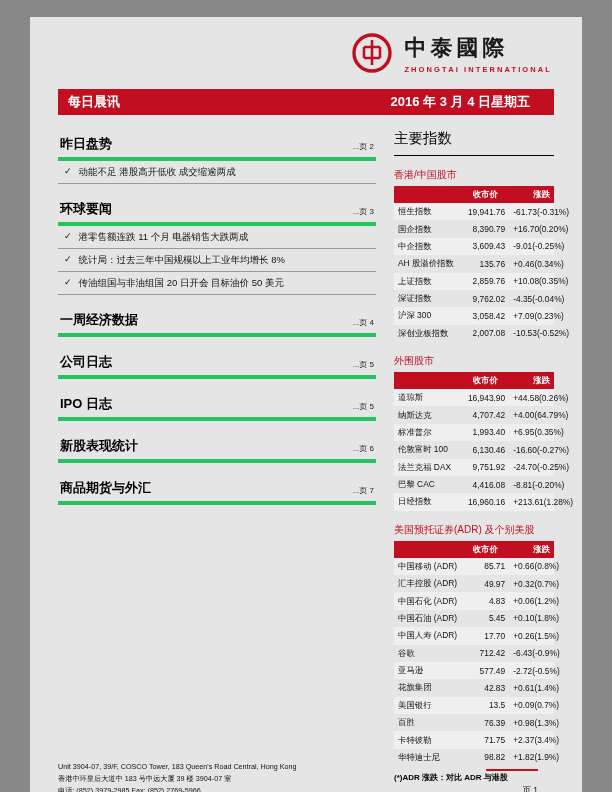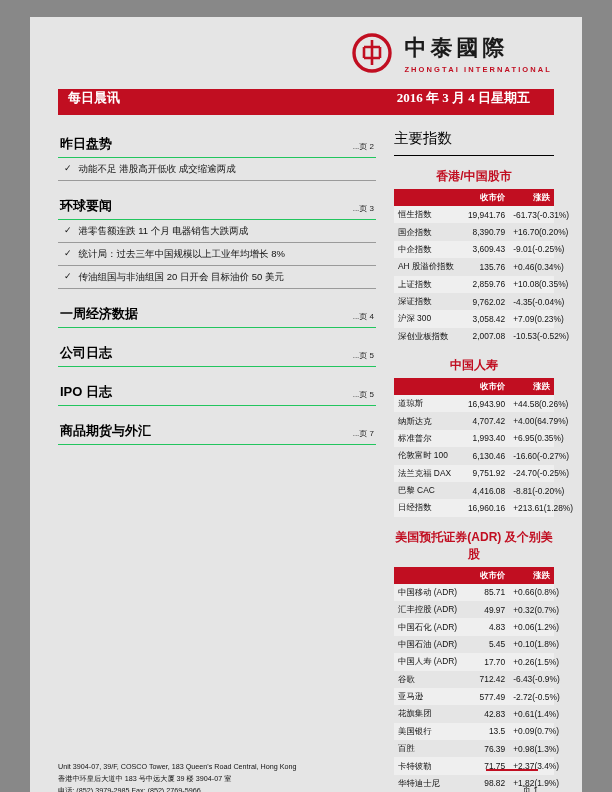--- a/index.html
+++ b/index.html
@@ -23,61 +23,61 @@
   .logo-svg { display: block; }
   .brand-text { text-align: left; }
   .brand-name { font-family: "Liberation Serif", "DejaVu Serif", serif; font-size: 22px; font-weight: 700; letter-spacing: 4px; color: #1a1a1a; }
   .brand-sub { font-size: 7.5px; letter-spacing: 2.1px; color: var(--accent); font-weight: 700; margin-top: 2px; }
   
   .title-bar {
     margin: 4px 28px 0 28px;
     height: 26px;
     background: var(--accent);
     color: #fff;
-    display: flex; justify-content: space-between; 
+    display: flex; justify-content: space-between; align-items: center;
     padding: 0 24px 0 10px;
-    font-size: 13px; font-weight: 700; font-family: Liberation Serif, serif;
+    font-size: 13px; font-weight: 700;
   }
   
   .content { display: flex; margin: 0 28px; gap: 18px; }
   .left-col { width: 318px; padding-top: 14px; }
   .right-col { flex: 1; padding-top: 8px; }
   
   .toc-section { margin-bottom: 10px; }
   .toc-head {
     display: flex; justify-content: space-between; align-items: flex-end;
-    border-bottom: 1px solid #22c55e;
+    border-bottom: 4px solid #22c55e;
     padding: 6px 2px 4px 2px;
     cursor: pointer;
   }
   .toc-title { font-size: 13px; font-weight: 700; color: #000; }
   .toc-page { font-size: 8px; color: #222; padding-bottom: 1px; }
   .toc-bullet {
     display: flex; gap: 7px; align-items: flex-start;
     font-size: 9.5px; color: #111;
     padding: 5px 2px 4px 6px;
     border-bottom: 1px solid #9a9a9a;
   }
   .check { font-size: 9px; line-height: 1.3; }
   
   .indices-title {
     font-size: 14.5px; font-weight: 400; color: #000;
     border-bottom: 1.5px solid #000;
     padding: 6px 0 7px 0;
     margin-bottom: 10px;
   }
   .table-block { margin-bottom: 6px; }
-  .table-title { color: var(--accent); font-weight: 700; font-size: 12px; margin: 12px 0 4px 0; text-align: center; }
+  .table-title { color: var(--accent); font-weight: 400; font-size: 10px; margin: 12px 0 4px 0; }
   table.idx { width: 100%; border-collapse: collapse; font-size: 8.4px; table-layout: fixed; }
   table.idx th {
     background: var(--accent); color: #fff; font-weight: 700;
     padding: 3px 4px; text-align: right; font-size: 8.4px;
   }
   table.idx th.name-col { text-align: left; width: 42%; }
-  table.idx th.price-col { width: 30%; }
+  table.idx th.price-col { width: 30%; text-align: center; }
   table.idx th.chg-col { width: 28%; }
   table.idx td { padding: 3.2px 4px; color: #111; }
   table.idx td.name { text-align: left; }
   table.idx td.price, table.idx td.chg { text-align: right; }
   table.idx tbody tr:nth-child(odd) { background: #efefef; }
   .footnote { font-size: 8px; font-weight: 700; color: #000; margin-top: 6px; }
   
   .footer {
     position: absolute; left: 28px; right: 44px; bottom: 12px;
     display: flex; justify-content: space-between; align-items: flex-end;
@@ -157,20 +157,26 @@
           </div>
         </div>
         <div class="toc-section">
           <div class="toc-head">
             <span class="toc-title">IPO 日志</span>
             <span class="toc-page">...页 5</span>
           </div>
         </div>
         <div class="toc-section">
           <div class="toc-head">
+            <span class="toc-title">新股表现统计</span>
+            <span class="toc-page">...页 6</span>
+          </div>
+        </div>
+        <div class="toc-section">
+          <div class="toc-head">
             <span class="toc-title">商品期货与外汇</span>
             <span class="toc-page">...页 7</span>
           </div>
         </div>
       </div>
 
     <div class="right-col">
       <div class="indices-title">主要指数</div>
       <div>
           <div class="table-block">
@@ -221,21 +227,21 @@
                 </tr>
                 <tr>
                   <td class="name">深创业板指数</td>
                   <td class="price">2,007.08</td>
                   <td class="chg">-10.53(-0.52%)</td>
                 </tr>
               </tbody>
             </table>
           </div>
           <div class="table-block">
-            <div class="table-title">中国人寿</div>
+            <div class="table-title">外围股市</div>
             <table class="idx">
               <thead>
                 <tr>
                   <th class="name-col"></th>
                   <th class="price-col">收市价</th>
                   <th class="chg-col">涨跌</th>
                 </tr>
               </thead>
               <tbody>
                 <tr>

